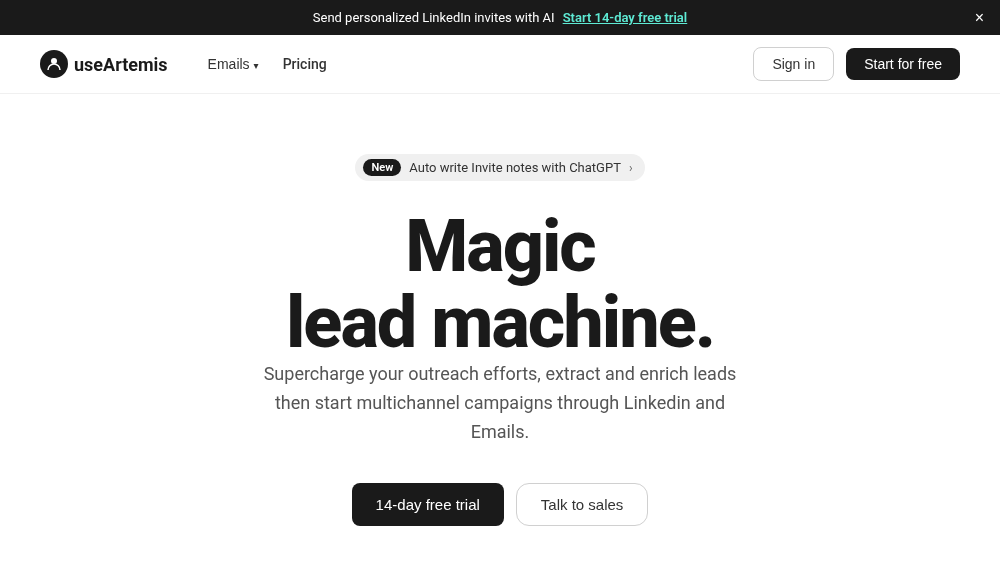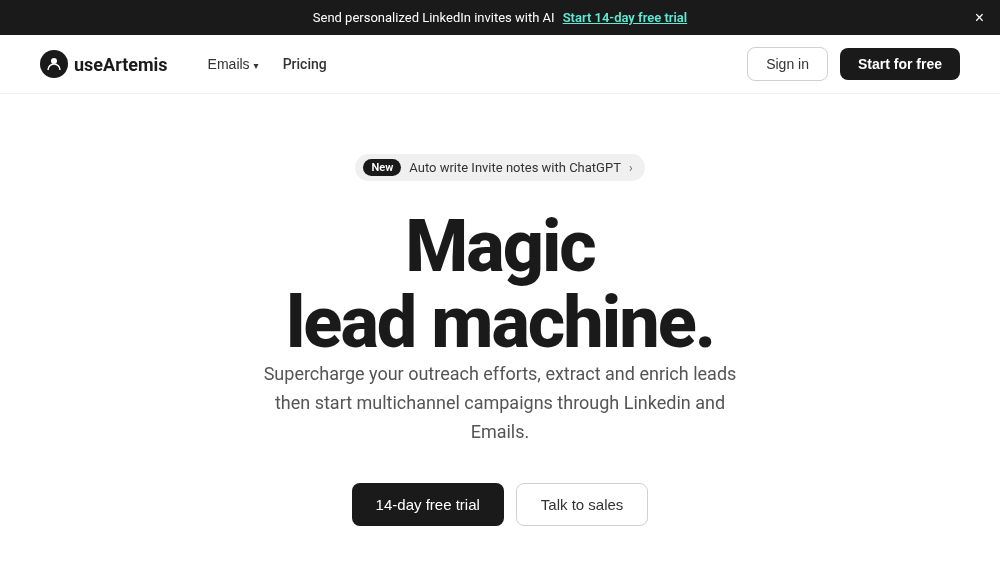--- a/index.html
+++ b/index.html
@@ -103,21 +103,21 @@
       cursor: pointer;
       color: #333;
     }
     .btn-start {
       background: #1a1a1a;
       color: #fff;
       border: none;
       border-radius: 8px;
       padding: 8px 18px;
       font-size: 14px;
-      font-weight: 700;
+      font-weight: 400;
       cursor: pointer;
     }
 
     
     .hero {
       display: flex;
       flex-direction: column;
       align-items: center;
       padding: 60px 40px 40px;
       text-align: center;
@@ -169,21 +169,21 @@
       border-radius: 8px;
       padding: 12px 24px;
       font-size: 15px;
       font-weight: 500;
       cursor: pointer;
     }
     .btn-talk {
       background: #fff;
       color: #333;
       border: 1.5px solid #d0d0d0;
-      border-radius: 8px;
+      border-radius: 13px;
       padding: 12px 24px;
       font-size: 15px;
       font-weight: 500;
       cursor: pointer;
     }
 
     .chevron-down::after {
       content: '▾';
       font-size: 10px;
     }

